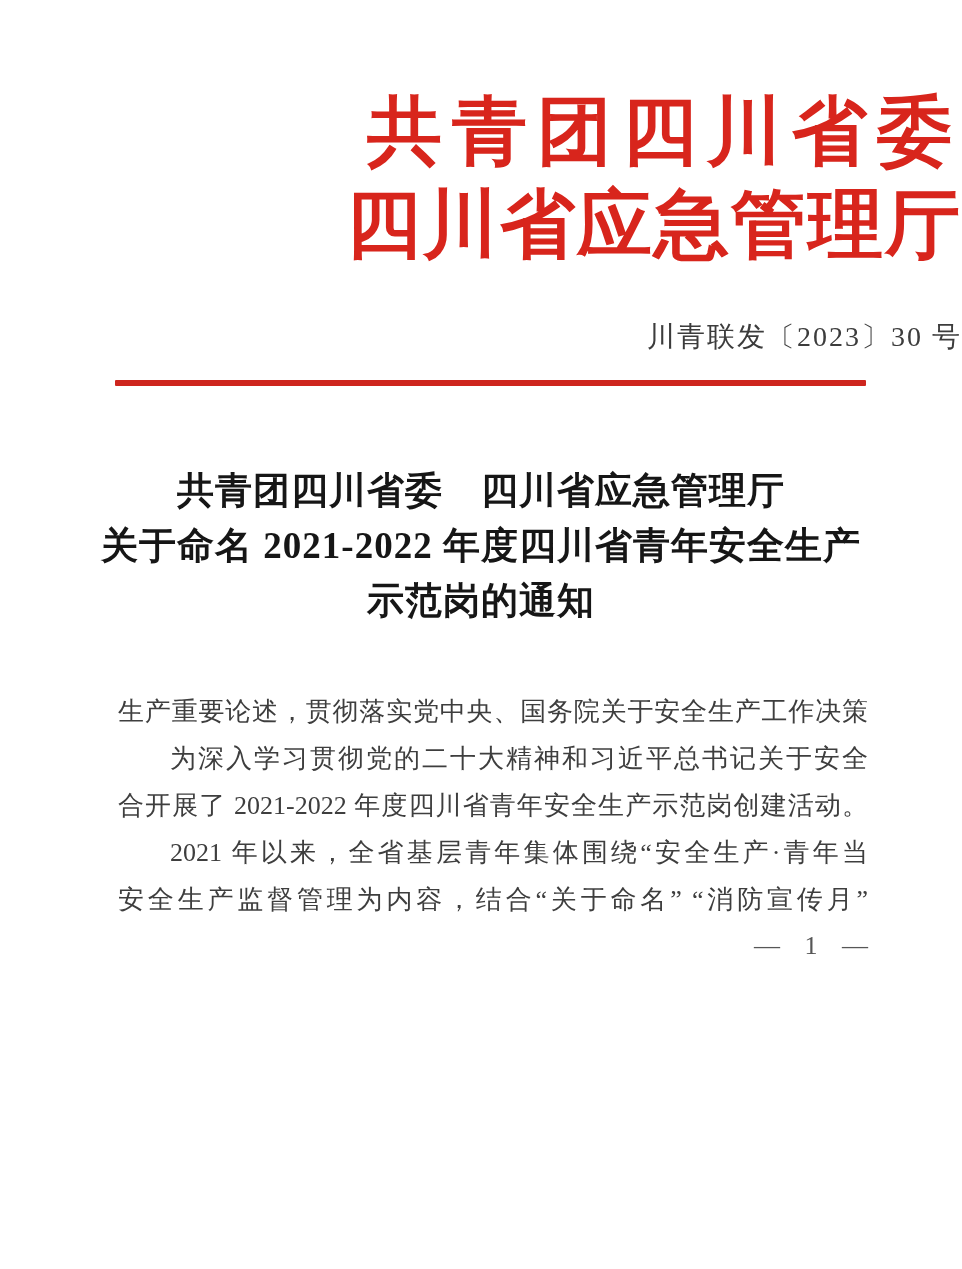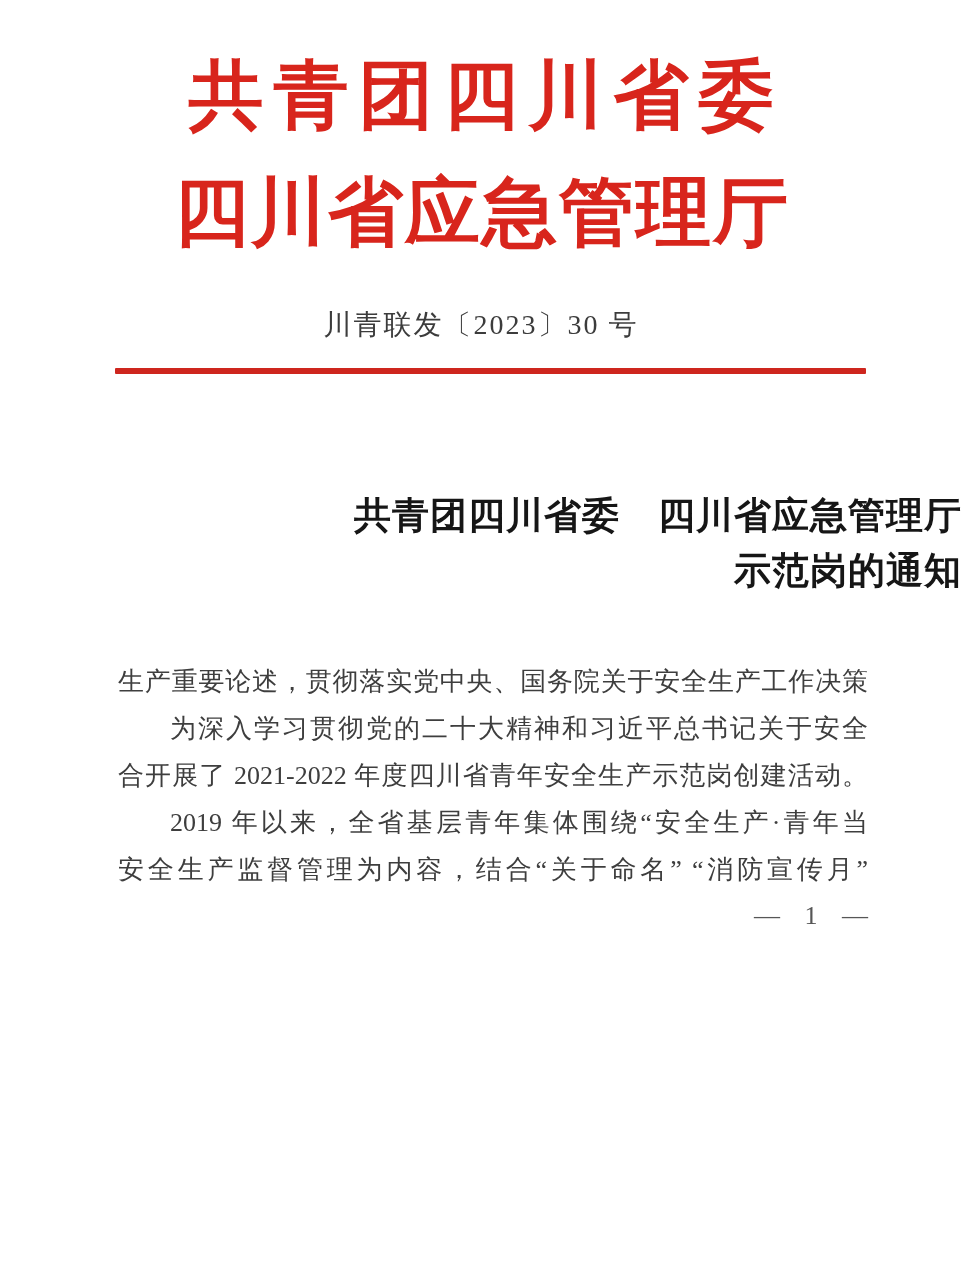--- a/index.html
+++ b/index.html
@@ -9,27 +9,27 @@
     --body-ink:#3e3e3e;
   }
   html,body{margin:0;padding:0;background:#ffffff;}
   .page{
     width:962px;height:1269px;
     background:#ffffff;
     position:relative;overflow:hidden;
     font-family:"Liberation Serif","DejaVu Serif",serif;
   }
   
-  .red-head{padding-top:58px;text-align:center;color:var(--red-text);font-weight:700;}
+  .red-head{padding-top:94px;text-align:right;color:var(--red-text);font-weight:700;}
   .org-line1{font-size:75px;line-height:1;letter-spacing:10px;text-indent:10px;}
-  .org-line2{font-size:75px;line-height:1;letter-spacing:2px;margin-top:42px;text-indent:2px;}
-  .doc-number{margin-top:56px;text-align:center;font-size:28px;color:#3c3c3c;letter-spacing:2px;}
+  .org-line2{font-size:75px;line-height:1;letter-spacing:2px;margin-top:18px;text-indent:2px;}
+  .doc-number{margin-top:56px;text-align:right;font-size:28px;color:#3c3c3c;letter-spacing:2px;}
   .red-rule{margin:24px 0 0 115px;width:751px;height:6px;background:var(--red-rule);border-radius:1px;}
   
-  .doc-title{margin-top:114px;text-align:right;color:var(--title-ink);font-weight:700;font-size:37px;line-height:55px;letter-spacing:1px;}
+  .doc-title{margin-top:77px;text-align:center;color:var(--title-ink);font-weight:700;font-size:37px;line-height:55px;letter-spacing:1px;}
   
   .body-text{width:750px;margin:60px 0 0 118px;font-size:26px;line-height:47px;color:var(--body-ink);}
   .body-line{text-align:justify;}
   .body-line.fill{text-align-last:justify;}
   .body-line.indent{text-indent:52px;}
   
   .footer{width:750px;margin:8px 0 0 118px;text-align:right;padding-right:14px;
           font-size:26px;color:#565656;word-spacing:18px;}
 </style>
 </head>
@@ -41,26 +41,27 @@
     <div class="org-line1">共青团四川省委</div>
     <div class="org-line2">四川省应急管理厅</div>
   </div>
 
   <div class="doc-number">川青联发〔2023〕30 号</div>
 
   <div class="red-rule"></div>
 
   <div class="doc-title">
     <div>共青团四川省委　四川省应急管理厅</div>
+    <div>关于命名 2021-2022 年度四川省青年安全生产</div>
     <div>示范岗的通知</div>
   </div>
 
   <div class="body-text">
     <div class="body-line fill">生产重要论述，贯彻落实党中央、国务院关于安全生产工作决策</div>
     <div class="body-line fill indent">为深入学习贯彻党的二十大精神和习近平总书记关于安全</div>
     <div class="body-line fill">合开展了 2021-2022 年度四川省青年安全生产示范岗创建活动。</div>
-    <div class="body-line fill indent">2019 年以来，全省基层青年集体围绕“安全生产·青年当</div>
+    <div class="body-line fill indent">2021 年以来，全省基层青年集体围绕“安全生产·青年当</div>
     <div class="body-line fill">安全生产监督管理为内容，结合“关于命名” “消防宣传月”</div>
   </div>
 
   <div class="footer">— 1 —</div>
 
 </div>
 
 </body></html>

